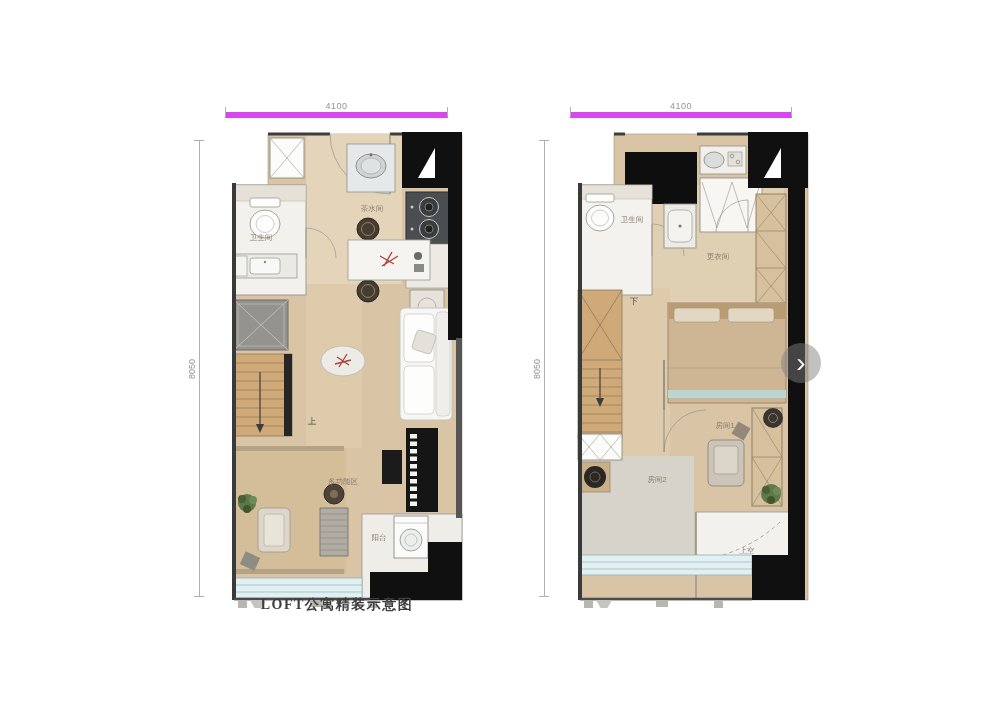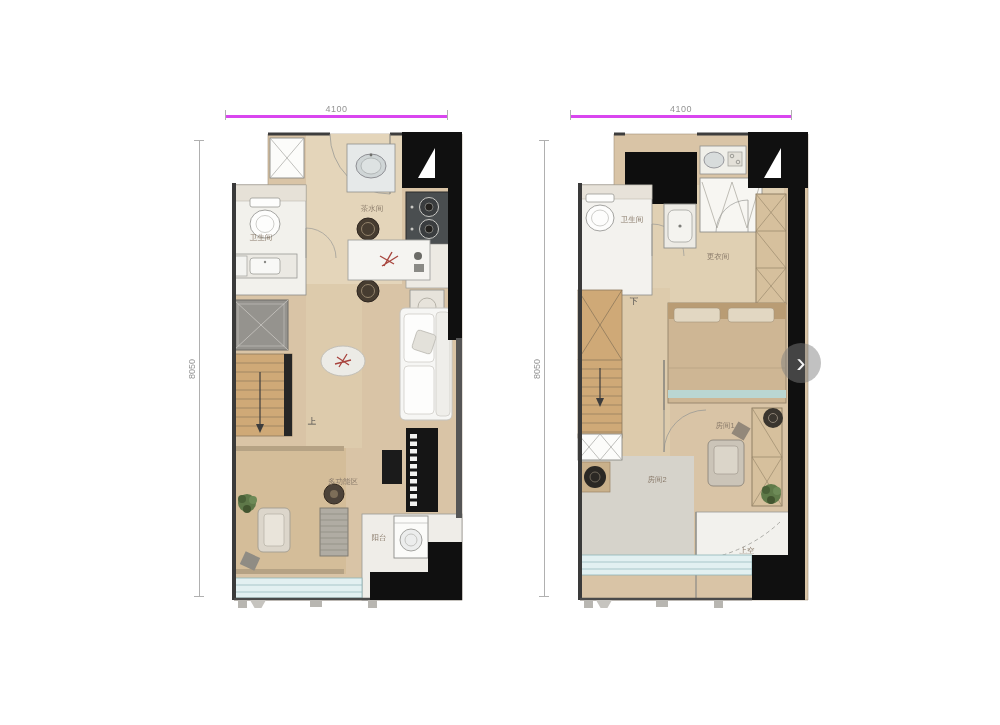--- a/index.html
+++ b/index.html
@@ -6,21 +6,21 @@
   html,body { background:#ffffff; }
   body { font-family:"Liberation Sans", sans-serif; }
   .canvas { position:relative; width:1000px; height:725px; background:#ffffff; overflow:hidden; }
 
   .title { position:absolute; top:68px; left:0; width:1000px; text-align:center;
            font-size:32px; font-weight:700; color:#4b4b4b; letter-spacing:0.5px; }
 
   .plan-svg { position:absolute; }
 
   
-  .dim-top { position:absolute; border-bottom:3px solid #d946ef; height:14px; }
+  .dim-top { position:absolute; border-bottom:6px solid #d946ef; height:14px; }
   .dim-top .tick { position:absolute; bottom:-5px; width:1px; height:10px; background:#b0b0b0; }
   .dim-top .tick.l { left:0; } .dim-top .tick.r { right:0; }
   .dim-top .dim-label { position:absolute; left:0; right:0; bottom:1px; text-align:center;
                         font-size:9px; color:#949494; letter-spacing:0.5px; }
   .dim-side { position:absolute; border-right:1px solid #b0b0b0; width:14px; }
   .dim-side .tick { position:absolute; right:-5px; width:10px; height:1px; background:#b0b0b0; }
   .dim-side .tick.t { top:0; } .dim-side .tick.b { bottom:0; }
   .dim-side .dim-label { position:absolute; left:6px; top:50%;
                          transform:translate(-50%,-50%) rotate(-90deg);
                          font-size:9px; color:#949494; white-space:nowrap; }
@@ -417,18 +417,19 @@
     </g>
 
     <g>
       <rect x="16" y="472" width="9" height="9" fill="#b8b6b1"></rect>
       <polygon points="28,472 44,472 36,486" fill="#c6c4bf"></polygon>
       <rect x="88" y="472" width="12" height="7" fill="#b8b6b1"></rect>
       <rect x="146" y="472" width="9" height="9" fill="#b8b6b1"></rect>
     </g>
   </svg>
 
+  <div class="caption" style="left:224px; top:596px; width:226px">LOFT公寓精装示意图</div>
 
   <div class="next-btn">
     <span>›</span>
   </div>
 
 </div>
 
 </body></html>

